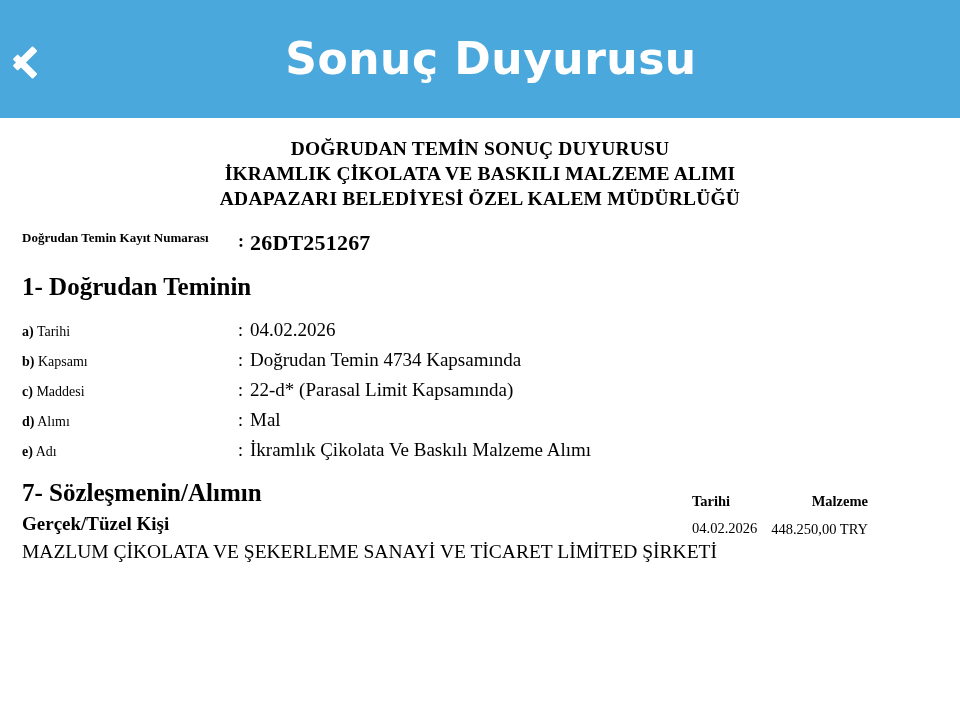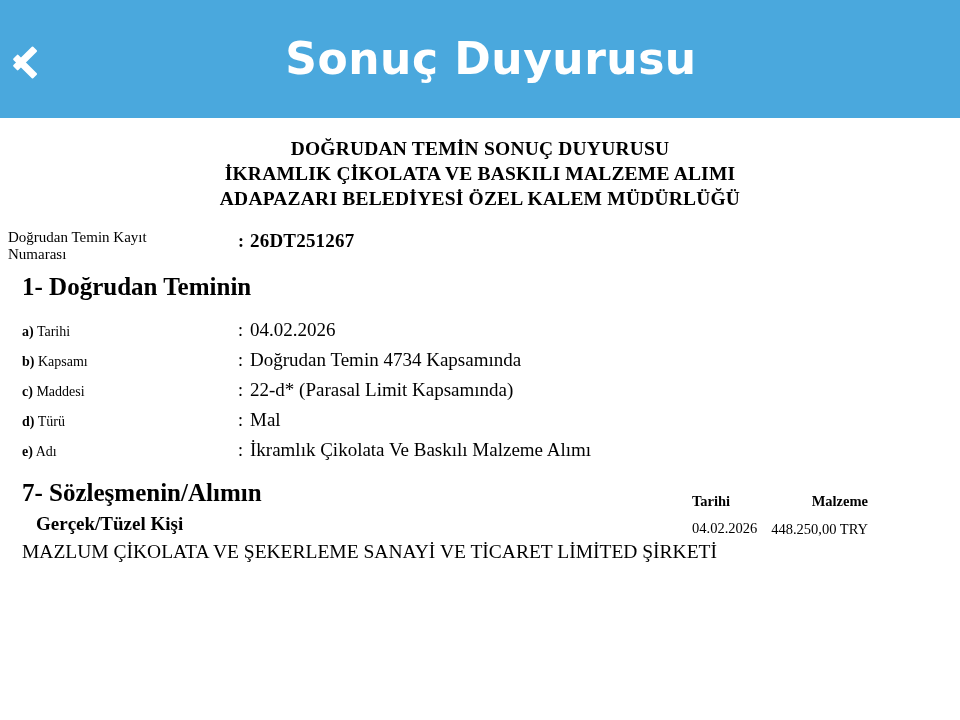--- a/index.html
+++ b/index.html
@@ -102,39 +102,39 @@
   }
 
   
   .reg-row {
     position: relative;
     margin-top: 18px;
     height: 42px;
   }
   .reg-label {
     position: absolute;
-    left: 8px;
+    left: 22px;
     top: 0;
     width: 195px;
-    font-weight: normal;
-    font-size: 15px;
+    font-weight: bold;
+    font-size: 13px;
     line-height: 17px;
   }
   .reg-colon {
     position: absolute;
     left: 238px;
     top: 2px;
     font-size: 18px;
     font-weight: bold;
   }
   .reg-value {
     position: absolute;
     left: 250px;
     top: 1px;
-    font-size: 19px;
+    font-size: 22px;
     font-weight: bold;
     letter-spacing: 0.2px;
   }
 
   .section-heading {
     font-weight: bold;
     font-size: 25px;
     padding-left: 22px;
     margin-top: 2px;
   }
@@ -175,21 +175,21 @@
   .section2 {
     margin-top: 12px;
     position: relative;
   }
   .section2 .section-heading {
     margin-top: 0;
   }
   .section2 .sub-heading {
     font-weight: bold;
     font-size: 19px;
-    padding-left: 36px;
+    padding-left: 22px;
     margin-top: 6px;
   }
   .party-name {
     padding-left: 22px;
     margin-top: 4px;
     font-size: 19.5px;
     line-height: 26px;
     width: 720px;
   }
 
@@ -273,21 +273,21 @@
           <b>c)</b>
           <span>Maddesi</span>
         </div>
         <div class="kv-colon">:</div>
         <div class="kv-value">22-d* (Parasal Limit Kapsamında)</div>
       </div>
 
       <div class="kv-row">
         <div class="kv-key">
           <b>d)</b>
-          <span>Türü</span>
+          <span>Alımı</span>
         </div>
         <div class="kv-colon">:</div>
         <div class="kv-value">Mal</div>
       </div>
 
       <div class="kv-row">
         <div class="kv-key">
           <b>e)</b>
           <span>Adı</span>
         </div>

